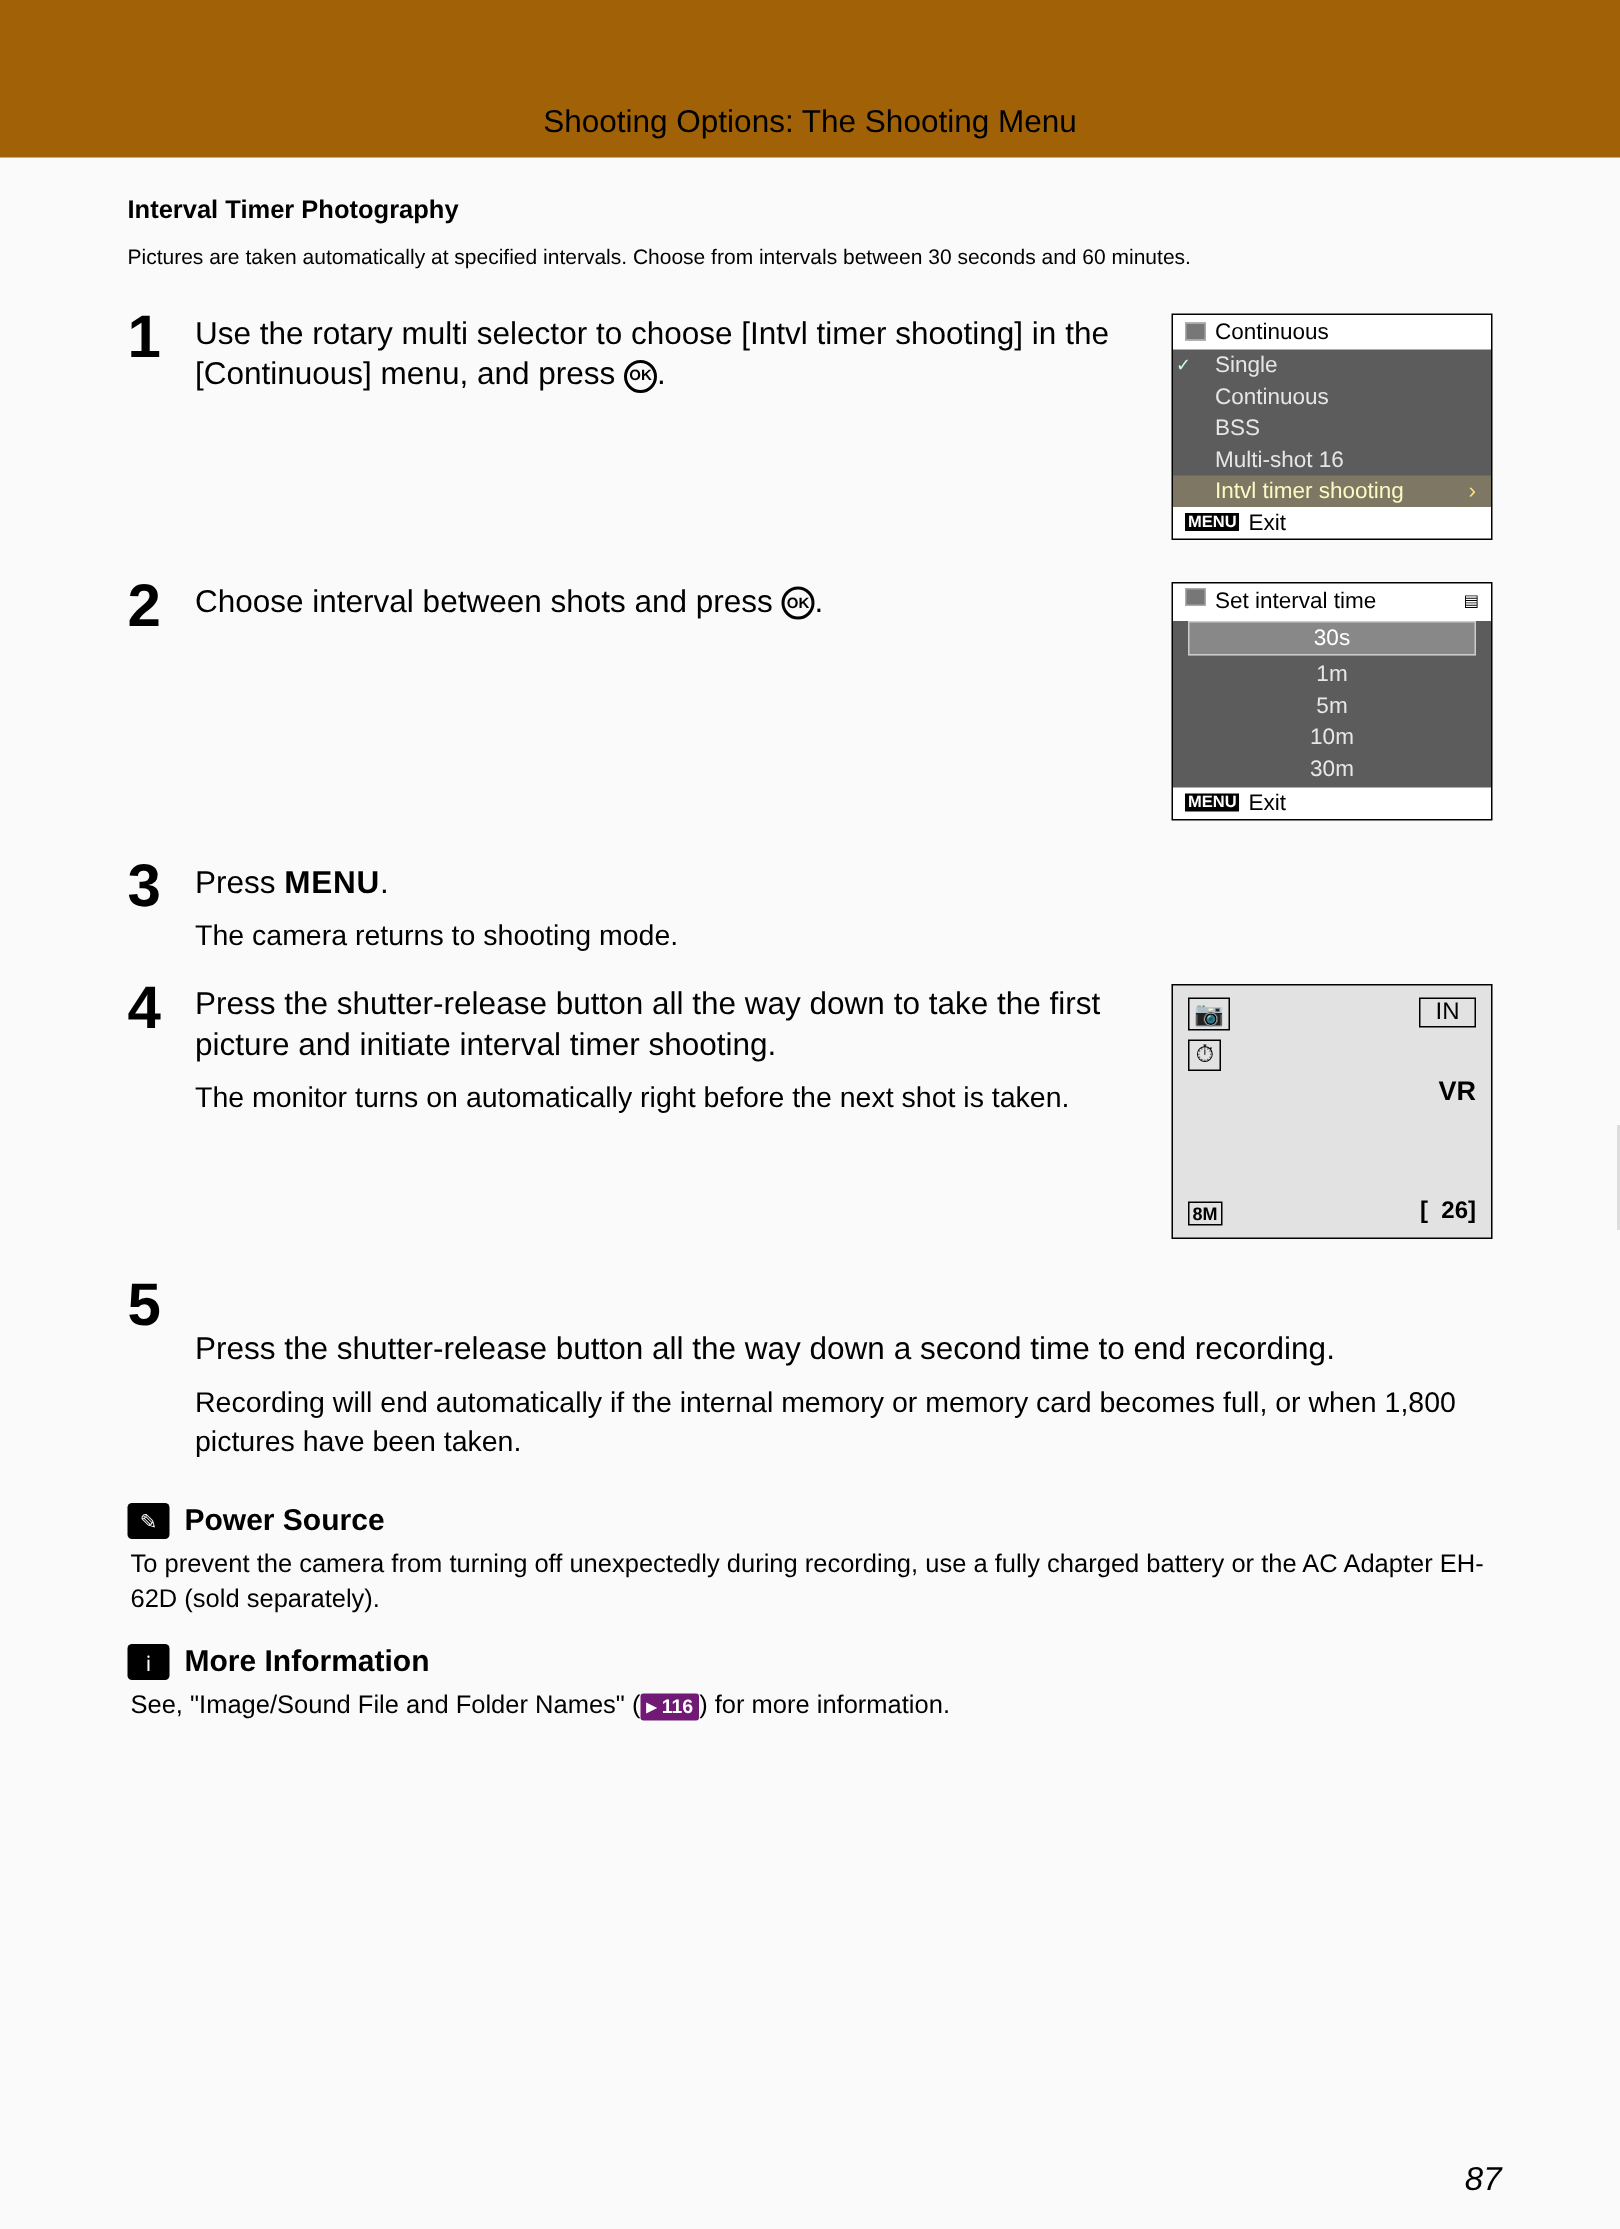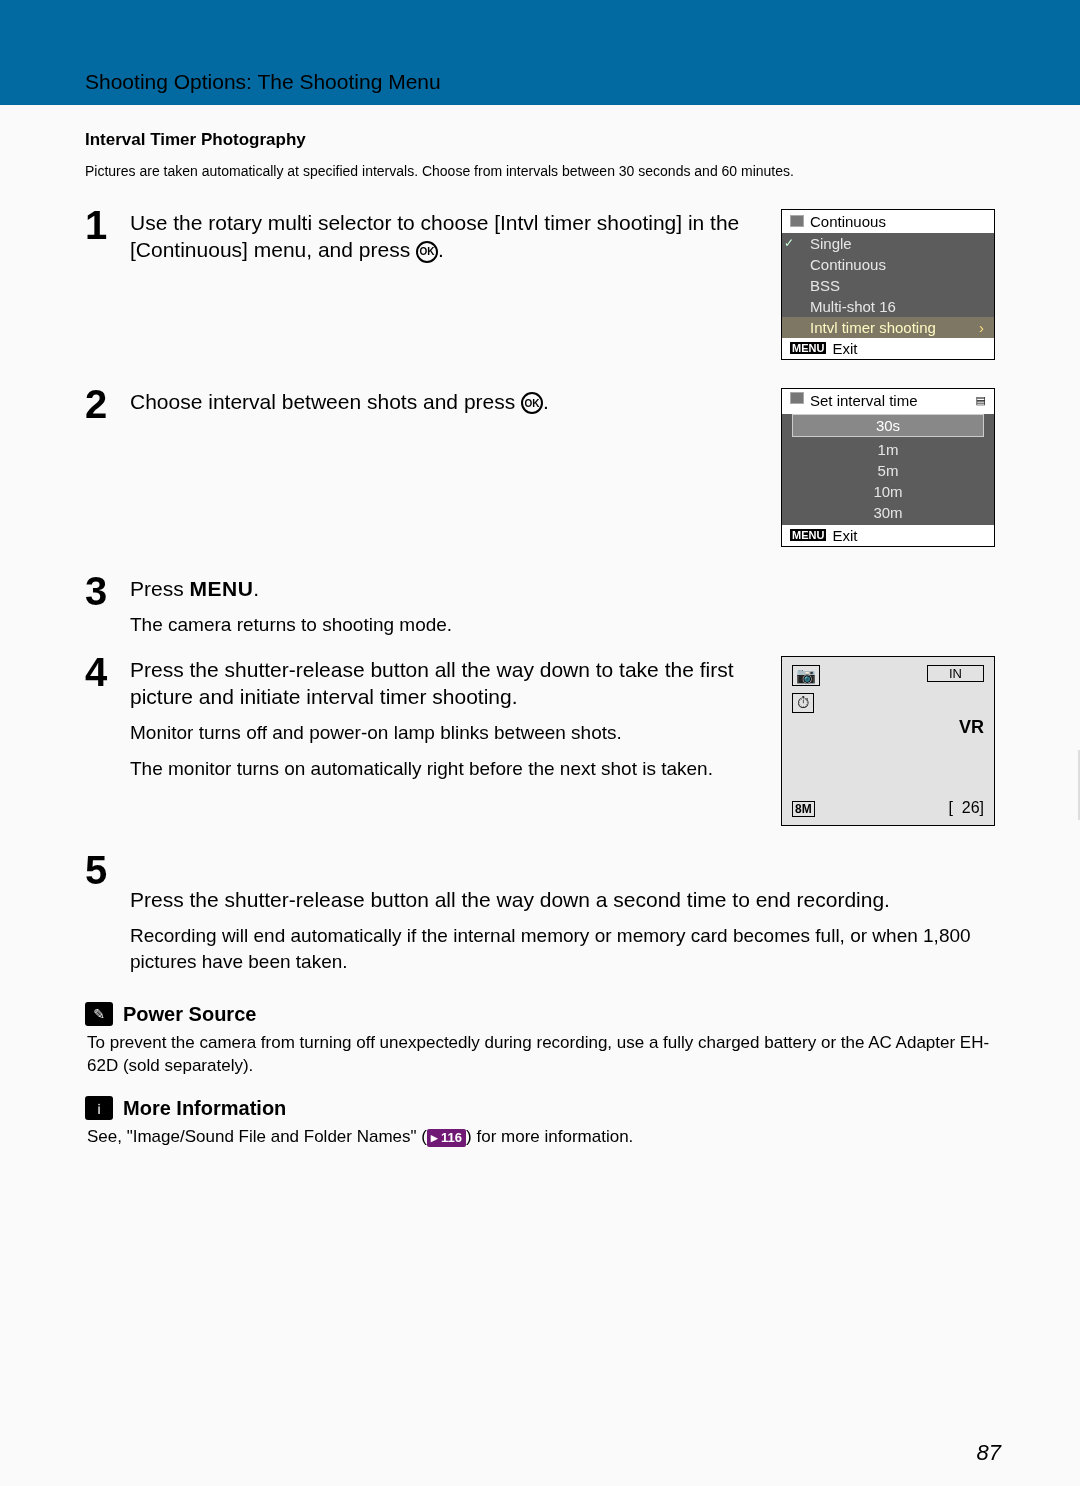--- a/index.html
+++ b/index.html
@@ -4,21 +4,21 @@
 <style>
   * { box-sizing: border-box; margin: 0; padding: 0; }
   body {
     font-family: "Segoe UI", Arial, sans-serif;
     background: #fafafa;
     width: 1080px;
     height: 1486px;
     position: relative;
     color: #000;
   }
-  .top-band { background: #0369a1; height: 105px; padding: 70px 85px 0 85px; text-align: left; font-size: 21px; }
+  .top-band { background: #a16207; height: 105px; padding: 70px 85px 0 85px; text-align: center; font-size: 21px; }
   .content { padding: 25px 85px 0 85px; position: relative; }
   .h-title { font-weight: 700; font-size: 17px; margin-bottom: 12px; }
   .intro { font-size: 14px; line-height: 1.35; margin-bottom: 28px; }
   .step { display: flex; margin-bottom: 28px; }
   .step-num { font-weight: 900; font-size: 40px; width: 45px; flex-shrink:0; line-height: 1; margin-top:-4px;}
   .step-body { flex: 1; padding-right: 12px; }
   .step-body p.inst { font-size: 21px; line-height: 1.3; }
   .step-body p.sub { font-size: 19px; line-height: 1.35; margin-top: 10px; }
   .lcd { width: 214px; flex-shrink: 0; }
   .lcd-box { border: 1.5px solid #000; background: #fff; font-size: 15px; }
@@ -136,31 +136,30 @@
         <span>Press </span><span class="menu-word">MENU</span><span>.</span>
       </p>
       <p class="sub">The camera returns to shooting mode.</p>
     </div>
   </div>
 
   <div class="step">
     <div class="step-num">4</div>
     <div class="step-body">
       <p class="inst">Press the shutter-release button all the way down to take the first picture and initiate interval timer shooting.</p>
-      <p class="sub">Monitor turns off and power-on lamp blinks between shots.</p>
       <p class="sub">The monitor turns on automatically right before the next shot is taken.</p>
     </div>
     <div class="lcd">
       <div class="shoot-box">
         <span class="ico" style="top:8px; left:10px; border:1.5px solid #000; padding:0 3px;">📷</span>
         <span class="ico" style="top:36px; left:10px; border:1.5px solid #000; padding:0 4px;">⏱</span>
-        <span class="ico" style="top:8px; right:10px; border:1.5px solid #000; font-size:13px; padding:0 21px;">IN</span>
+        <span class="ico" style="top:8px; right:10px; border:1.5px solid #000; font-size:16px; padding:0 10px;">IN</span>
         <span class="ico" style="top:60px; right:10px; font-size:18px; font-weight:700;">VR</span>
         <span class="ico" style="bottom:8px; left:10px; border:1.5px solid #000; font-size:12px; padding:0 2px; font-weight:700;">8M</span>
-        <span class="ico" style="bottom:8px; right:10px; font-size:16px; font-weight:400;">[&nbsp;&nbsp;<span>26</span>]</span>
+        <span class="ico" style="bottom:8px; right:10px; font-size:16px; font-weight:700;">[&nbsp;&nbsp;<span>26</span>]</span>
       </div>
     </div>
   </div>
 
   <div class="step">
     <div class="step-num">5</div>
     <div class="step-body" style="padding-right:0;margin-top:32px;">
       <p class="inst">Press the shutter-release button all the way down a second time to end recording.</p>
       <p class="sub">Recording will end automatically if the internal memory or memory card becomes full, or when 1,800 pictures have been taken.</p>
     </div>

